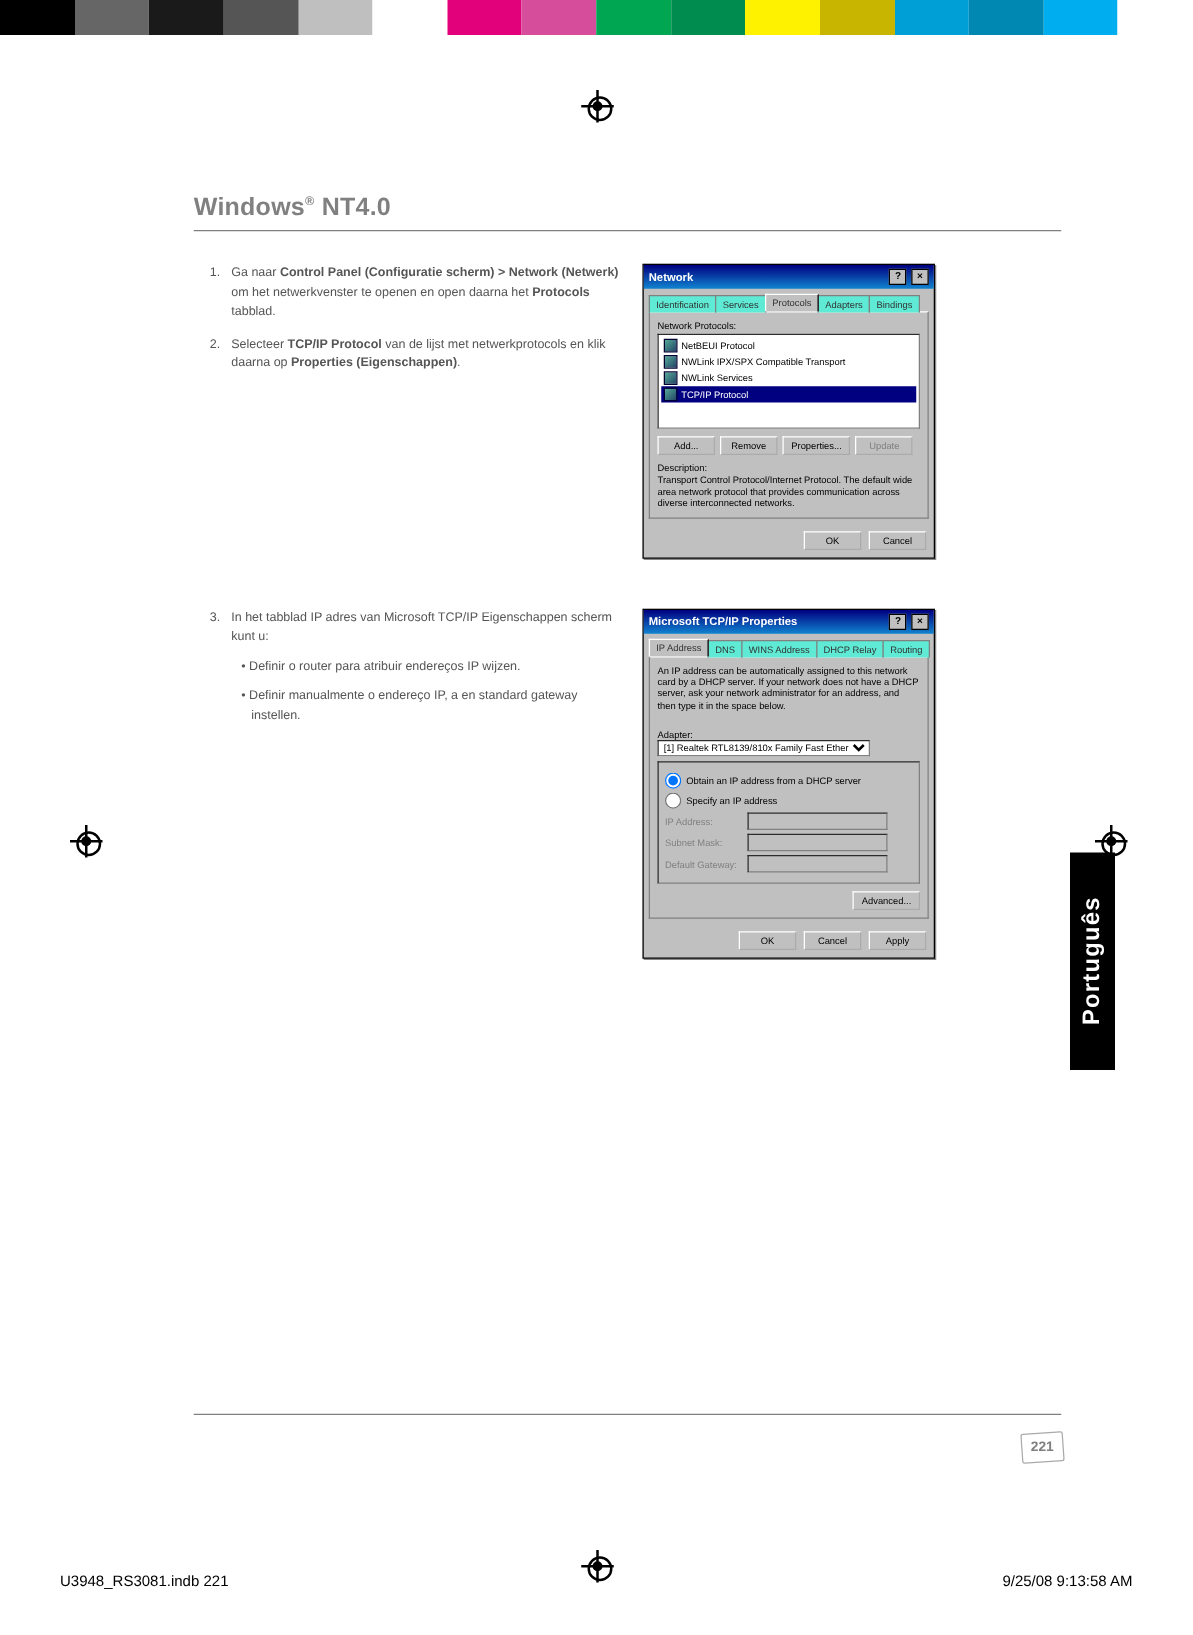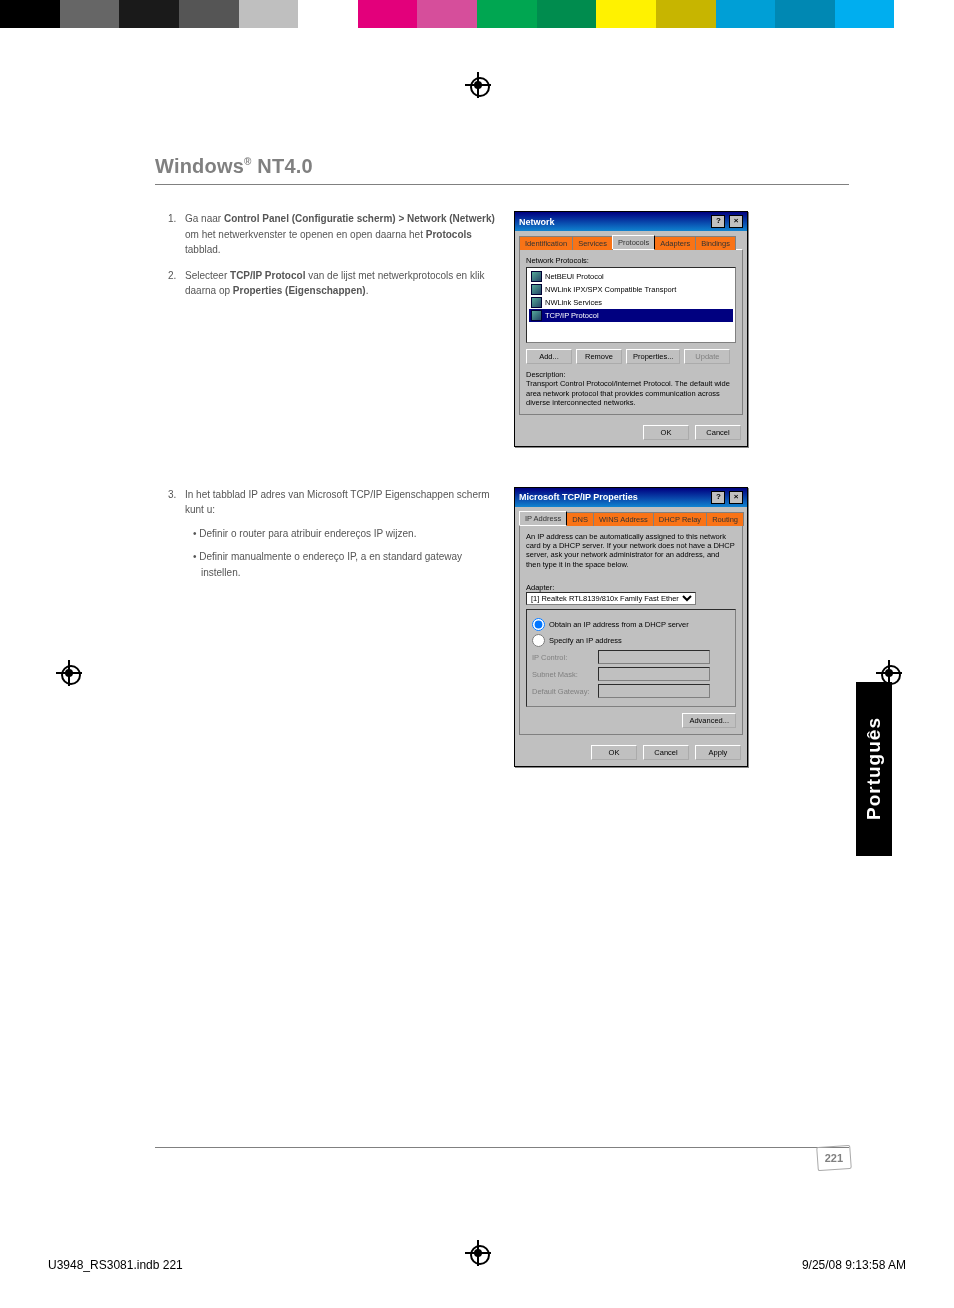--- a/index.html
+++ b/index.html
@@ -171,21 +171,21 @@
     font-weight:bold;
   }
   .win .tabs {
     display:flex;
     padding: 4px 4px 0 4px;
     gap:0;
   }
   .win .tab {
     border:1px solid #808080;
     border-bottom:none;
-    background:#f97316;
+    background:#5eead4;
     padding: 2px 5px;
     font-size:7.5px;
     margin-right:-1px;
     position:relative;
     top:1px;
     color:#333;
   }
   .win .tab.active {
     background:#c0c0c0;
     border-color:#fff #000 #c0c0c0 #fff;
@@ -291,21 +291,21 @@
   
   .pgfoot {
     position:absolute;
     left:155px;
     right:105px;
     bottom: 140px;
   }
   .pgnum {
     border-top:1px solid #808080;
     text-align:right;
-    padding-top:0;
+    padding-top:16px;
   }
   .pgnum span {
     display:inline-block;
     font-size:11px;
     font-weight:bold;
     color:#808080;
     padding:4px 6px;
     position:relative;
   }
   .pgnum span::before {
@@ -483,21 +483,21 @@
           <div class="group">
             <div class="radio">
                 <input type="radio" checked="" style="">
                 <span>Obtain an IP address from a DHCP server</span>
               </div>
             <div class="radio">
                 <input type="radio" style="">
                 <span>Specify an IP address</span>
               </div>
             <div class="field">
-                <span>IP Control:</span>
+                <span>IP Address:</span>
                 <span class="ipbox"></span>
               </div>
             <div class="field">
                 <span>Subnet Mask:</span>
                 <span class="ipbox"></span>
               </div>
             <div class="field">
                 <span>Default Gateway:</span>
                 <span class="ipbox"></span>
               </div>

